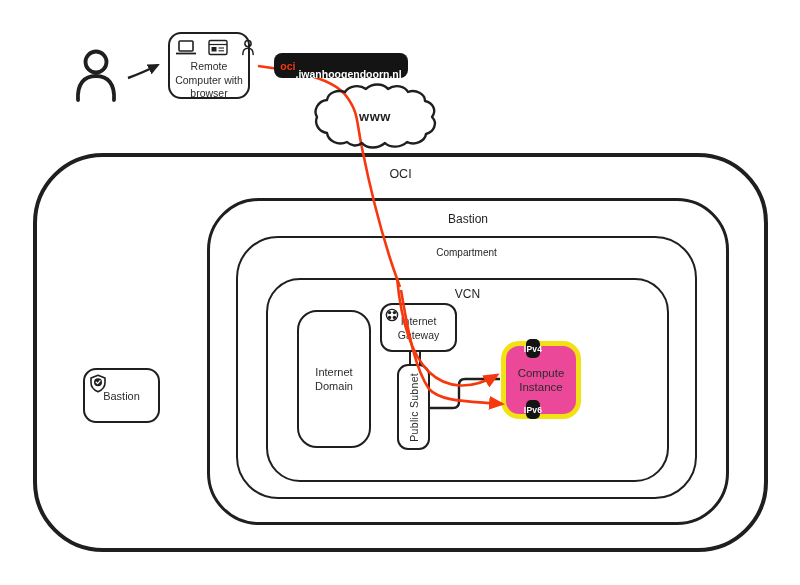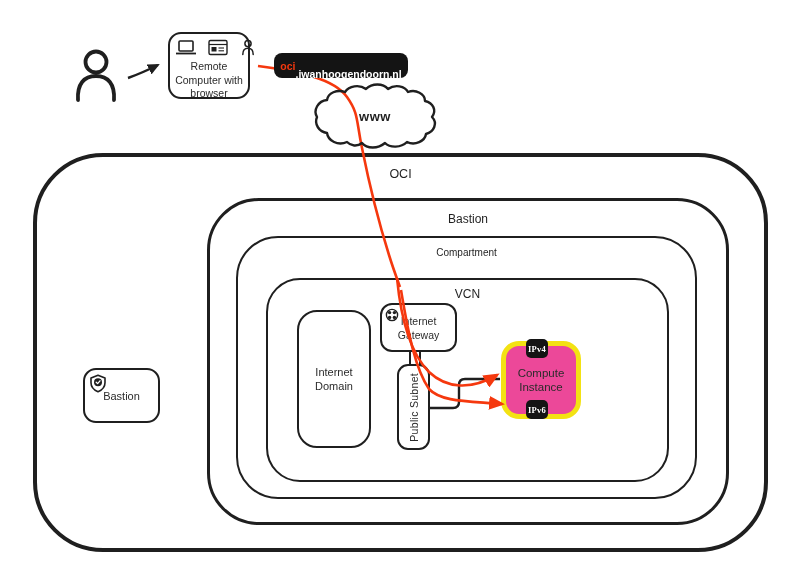--- a/index.html
+++ b/index.html
@@ -23,23 +23,23 @@
     background:#fff;box-sizing:border-box;
   }
   .node-label{
     font-size:11px;line-height:14px;text-align:center;color:#2b2b2b;
   }
   .center-flex{display:flex;align-items:center;justify-content:center;flex-direction:column;}
   .corner-icon{position:absolute;left:4px;top:4px;}
   
   #compute-box{border:5px solid var(--highlight-yellow,#f3e213);border-radius:18px;background:#ec4899;}
   .ip-badge{
-    position:absolute;width:22px;height:19px;border-radius:5px;
+    position:absolute;width:14px;height:19px;border-radius:5px;
     background:var(--badge-bg,#141414);color:#fff;font-size:8.5px;font-weight:bold;
-    display:flex;align-items:center;justify-content:center;letter-spacing:.2px;font-family:Liberation Serif, serif;
+    display:flex;align-items:center;justify-content:center;letter-spacing:.2px;
   }
   
   #url-badge{
     position:absolute;left:274px;top:53px;width:134px;height:25px;border-radius:8px;
     background:var(--badge-bg,#141414);display:flex;align-items:center;justify-content:center;
     font-size:10.5px;font-weight:bold;white-space:nowrap;
   }
   #url-badge .hl{color:var(--accent-red,#f5380e);}
   #url-badge .rest{color:#ffffff;margin-top:16px;}
   

